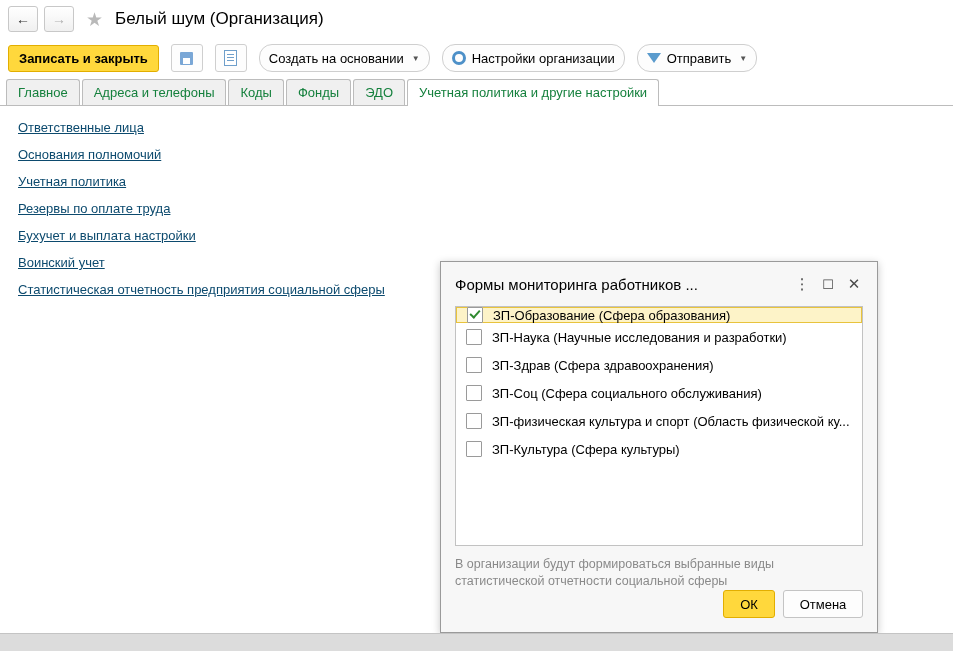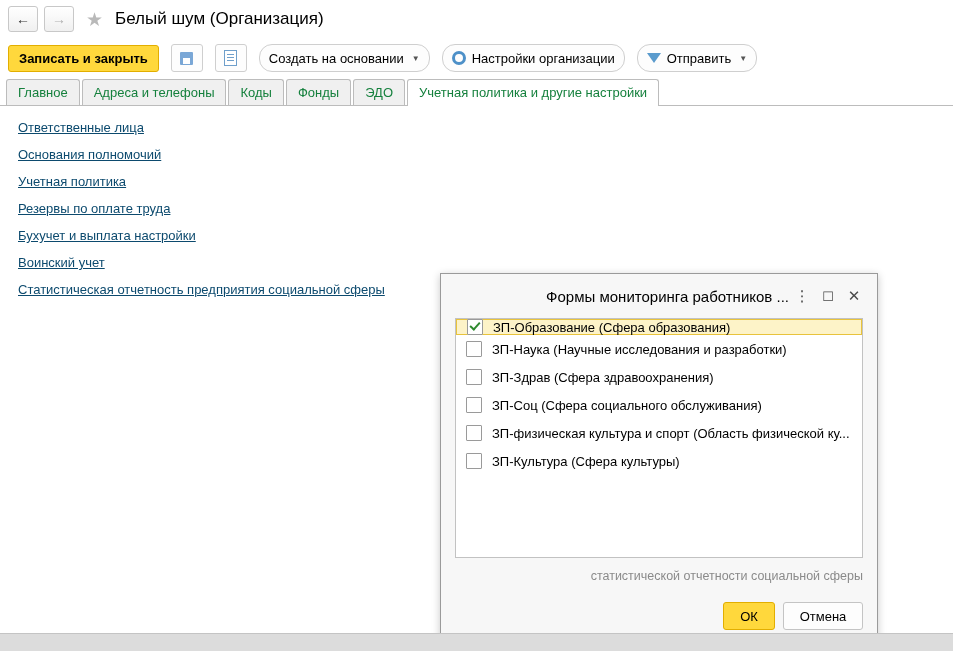--- a/index.html
+++ b/index.html
@@ -194,28 +194,27 @@
     left: 0; right: 0; bottom: 0;
     height: 17px;
     background: #dcdcdc;
     border-top: 1px solid #c4c4c4;
   }
 
   
   .modal {
     position: absolute;
     left: 440px;
-    top: 273px;
+    top: 261px;
     width: 438px;
     height: 372px;
     background: #f7f7f7;
     border: 1px solid #9a9a9a;
     box-shadow: 0 2px 8px rgba(0,0,0,0.22);
     box-sizing: border-box;
-    text-align: right;
   }
   .modal-header {
     height: 44px;
     display: flex;
     align-items: center;
     padding: 0 10px 0 14px;
     background: #f7f7f7;
   }
   .modal-title {
     font-size: 15px;
@@ -406,20 +405,21 @@
       <span class="cbx"></span>
       <span>ЗП-физическая культура и спорт (Область физической ку...</span>
     </div>
     <div class="list-item">
       <span class="cbx"></span>
       <span>ЗП-Культура (Сфера культуры)</span>
     </div>
   </div>
 
   <div class="hint">
+    <div>В организации будут формироваться выбранные виды</div>
     <div>статистической отчетности социальной сферы</div>
   </div>
 
   <div class="modal-footer">
     <div class="btn-ok">ОК</div>
     <div class="btn-cancel">Отмена</div>
   </div>
 </div>
 
 <div class="bottombar"></div>

